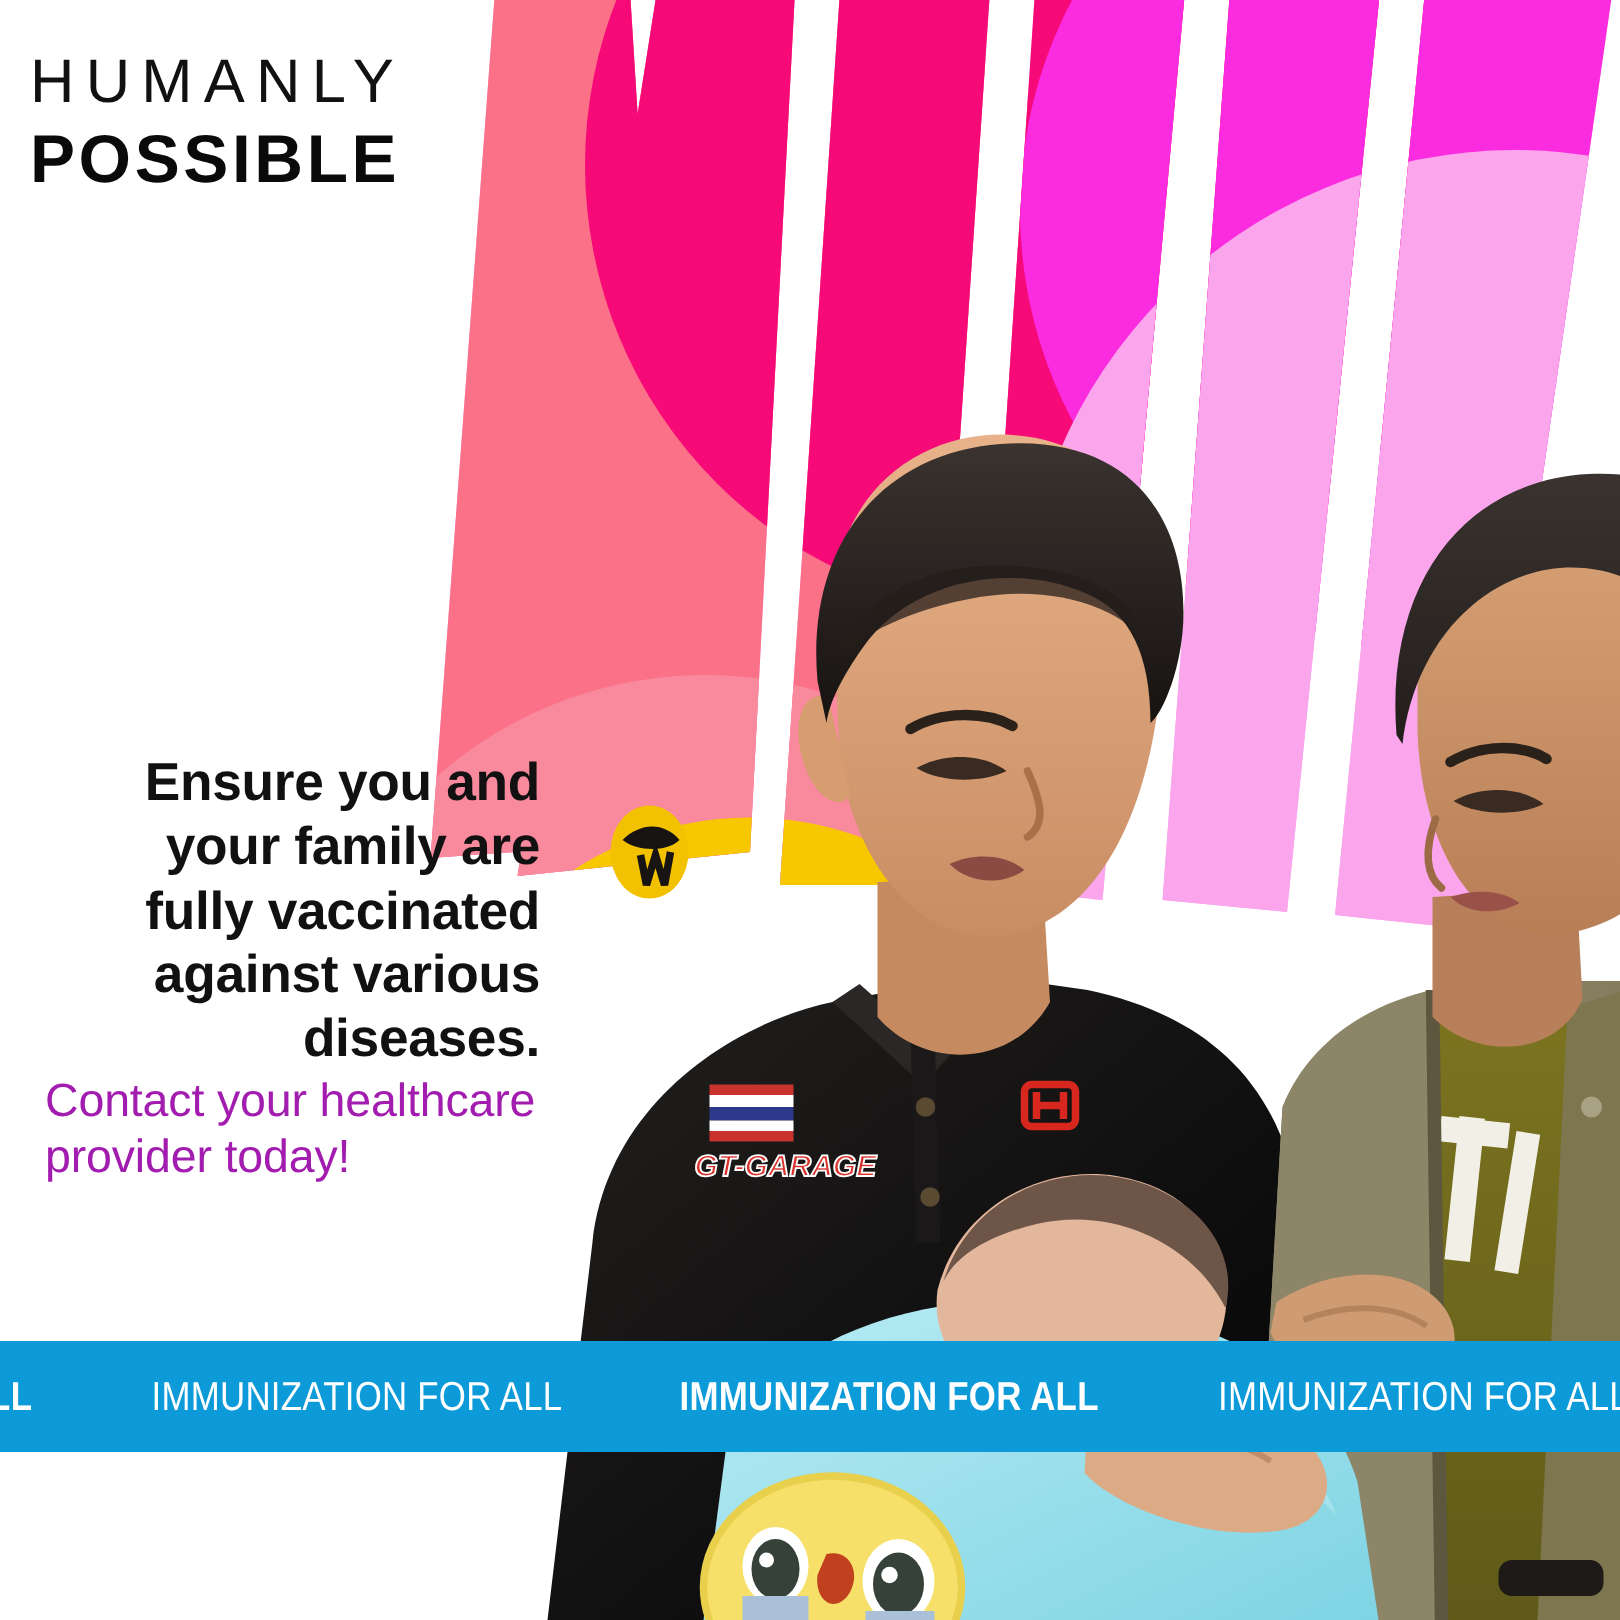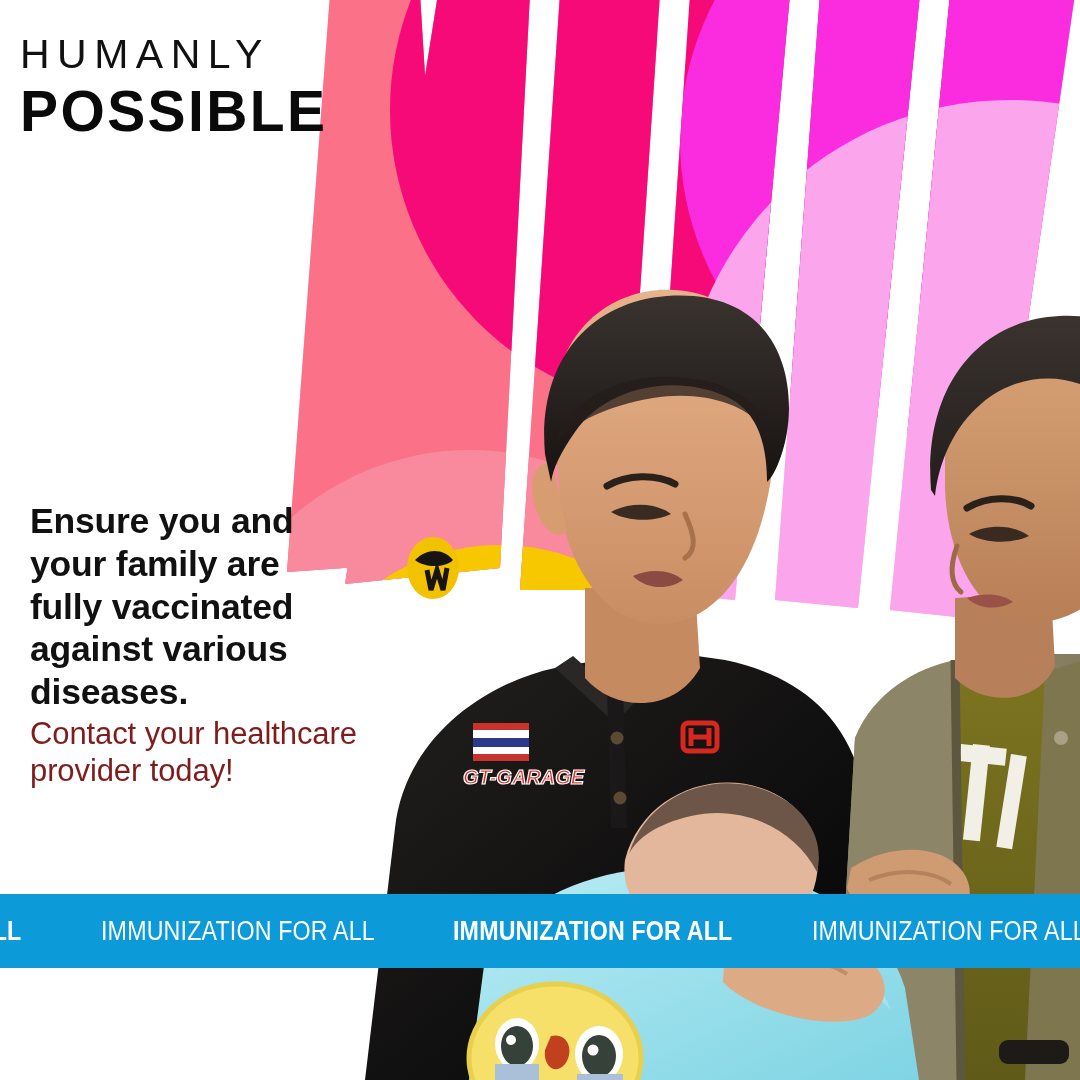--- a/index.html
+++ b/index.html
@@ -14,32 +14,32 @@
   
   #burst{position:absolute;left:0;top:0;width:1080px;height:1080px;}
 
   
   #logo{position:absolute;left:20px;top:34px;z-index:40;line-height:1;}
   #logo .l1{
     font-size:41px;font-weight:300;letter-spacing:7.5px;color:#111;
     display:block;
   }
   #logo .l2{
-    font-size:57px;font-weight:bold;letter-spacing:2.4px;color:#0a0a0a;
+    font-size:45px;font-weight:bold;letter-spacing:2.4px;color:#0a0a0a;
     display:block;margin-top:8px;
   }
 
   
   #copy{position:absolute;left:30px;top:500px;width:330px;z-index:40;}
   #copy .head{
     font-size:35.5px;font-weight:bold;color:#111;line-height:1.205;
-    letter-spacing:-0.2px;margin:0;
+    letter-spacing:-0.2px;margin:0;text-align:right;
   }
   #copy .sub{
-    font-size:31px;font-weight:400;color:#7f1d1d;line-height:1.19;
+    font-size:31px;font-weight:400;color:#a21caf;line-height:1.19;
     letter-spacing:-0.1px;margin:2px 0 0 0;
   }
 
   
   #photo{position:absolute;left:255px;top:268px;width:830px;height:812px;z-index:20;}
 
   
   #banner{
     position:absolute;left:0;top:894px;width:1080px;height:74px;
     background:#0c9ad9;z-index:60;overflow:hidden;

